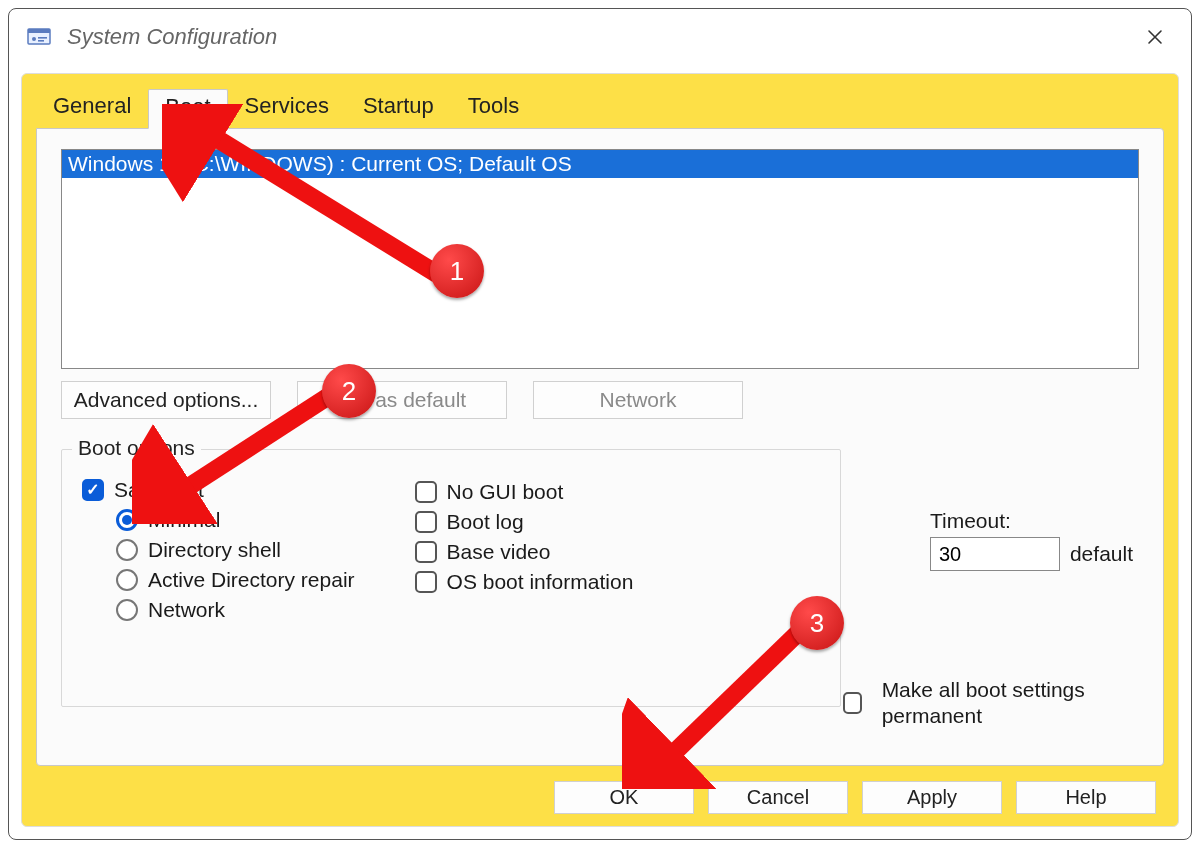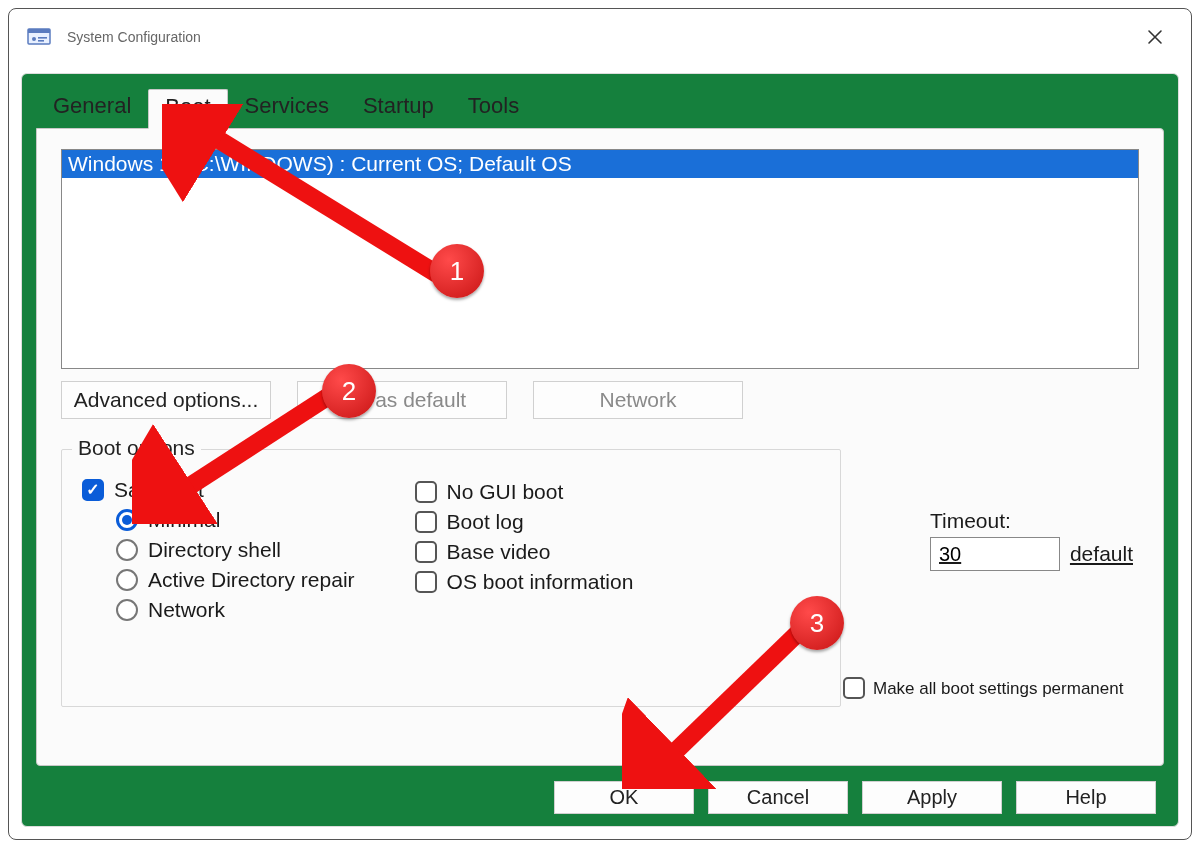--- a/index.html
+++ b/index.html
@@ -21,36 +21,37 @@
     background: #fff;
     position: relative;
     overflow: hidden;
   }
   .titlebar {
     height: 56px;
     display: flex;
     align-items: center;
     padding: 0 16px;
     color: #666;
-    font-size: 14px;
+    font-size: 22px;
+    font-style: italic;
   }
   .titlebar .icon {
     width: 28px; height: 28px; margin-right: 14px;
     display:flex; align-items:center; justify-content:center;
   }
   .close-btn {
     margin-left: auto;
     width: 40px; height: 40px;
     display:flex; align-items:center; justify-content:center;
     color:#333; font-size: 18px;
   }
   .client {
     position: absolute;
     left: 12px; right: 12px; top: 64px; bottom: 12px;
-    background: #15803d;
+    background: #fde047;
     border: 1px solid #ddd;
     border-radius: 6px;
   }
   .tabs {
     position: absolute;
     top: 14px; left: 14px;
     display: flex;
     gap: 0;
     z-index: 2;
   }
@@ -150,30 +151,30 @@
     display:flex; align-items:center; justify-content:center;
   }
   .rb-box.sel { border-color:#0a5cd8; border-width:3px; }
   .rb-box.sel::after { content:""; width:10px; height:10px; border-radius:50%; background:#0a5cd8; }
   .timeout-block {
     position: absolute;
     right: 30px;
     top: 380px;
     font-size: 21px;
   }
-  .timeout-row { display:flex; align-items:center; gap:10px; margin-top:4px;text-decoration:underline;}
+  .timeout-row { display:flex; align-items:center; gap:10px; margin-top:4px;}
   .timeout-input {
     width: 130px; height: 34px;
     border: 1px solid #888; background:#fff;
     padding: 2px 8px; font-size:20px;
   }
   .perm {
     position:absolute; right: 30px; top: 548px;
-    display:flex; align-items:flex-end; gap:8px;
-    width: 290px; font-size:17px; line-height:1.25;
+    display:flex; align-items:center; gap:20px;
+    width: 290px; font-size:21px; line-height:1.25;
   }
   .bottom-buttons {
     position: absolute;
     right: 22px; bottom: 12px;
     display: flex; gap: 14px;
   }
   
   .callout {
     position: absolute;
     width: 54px; height: 54px; border-radius: 50%;

